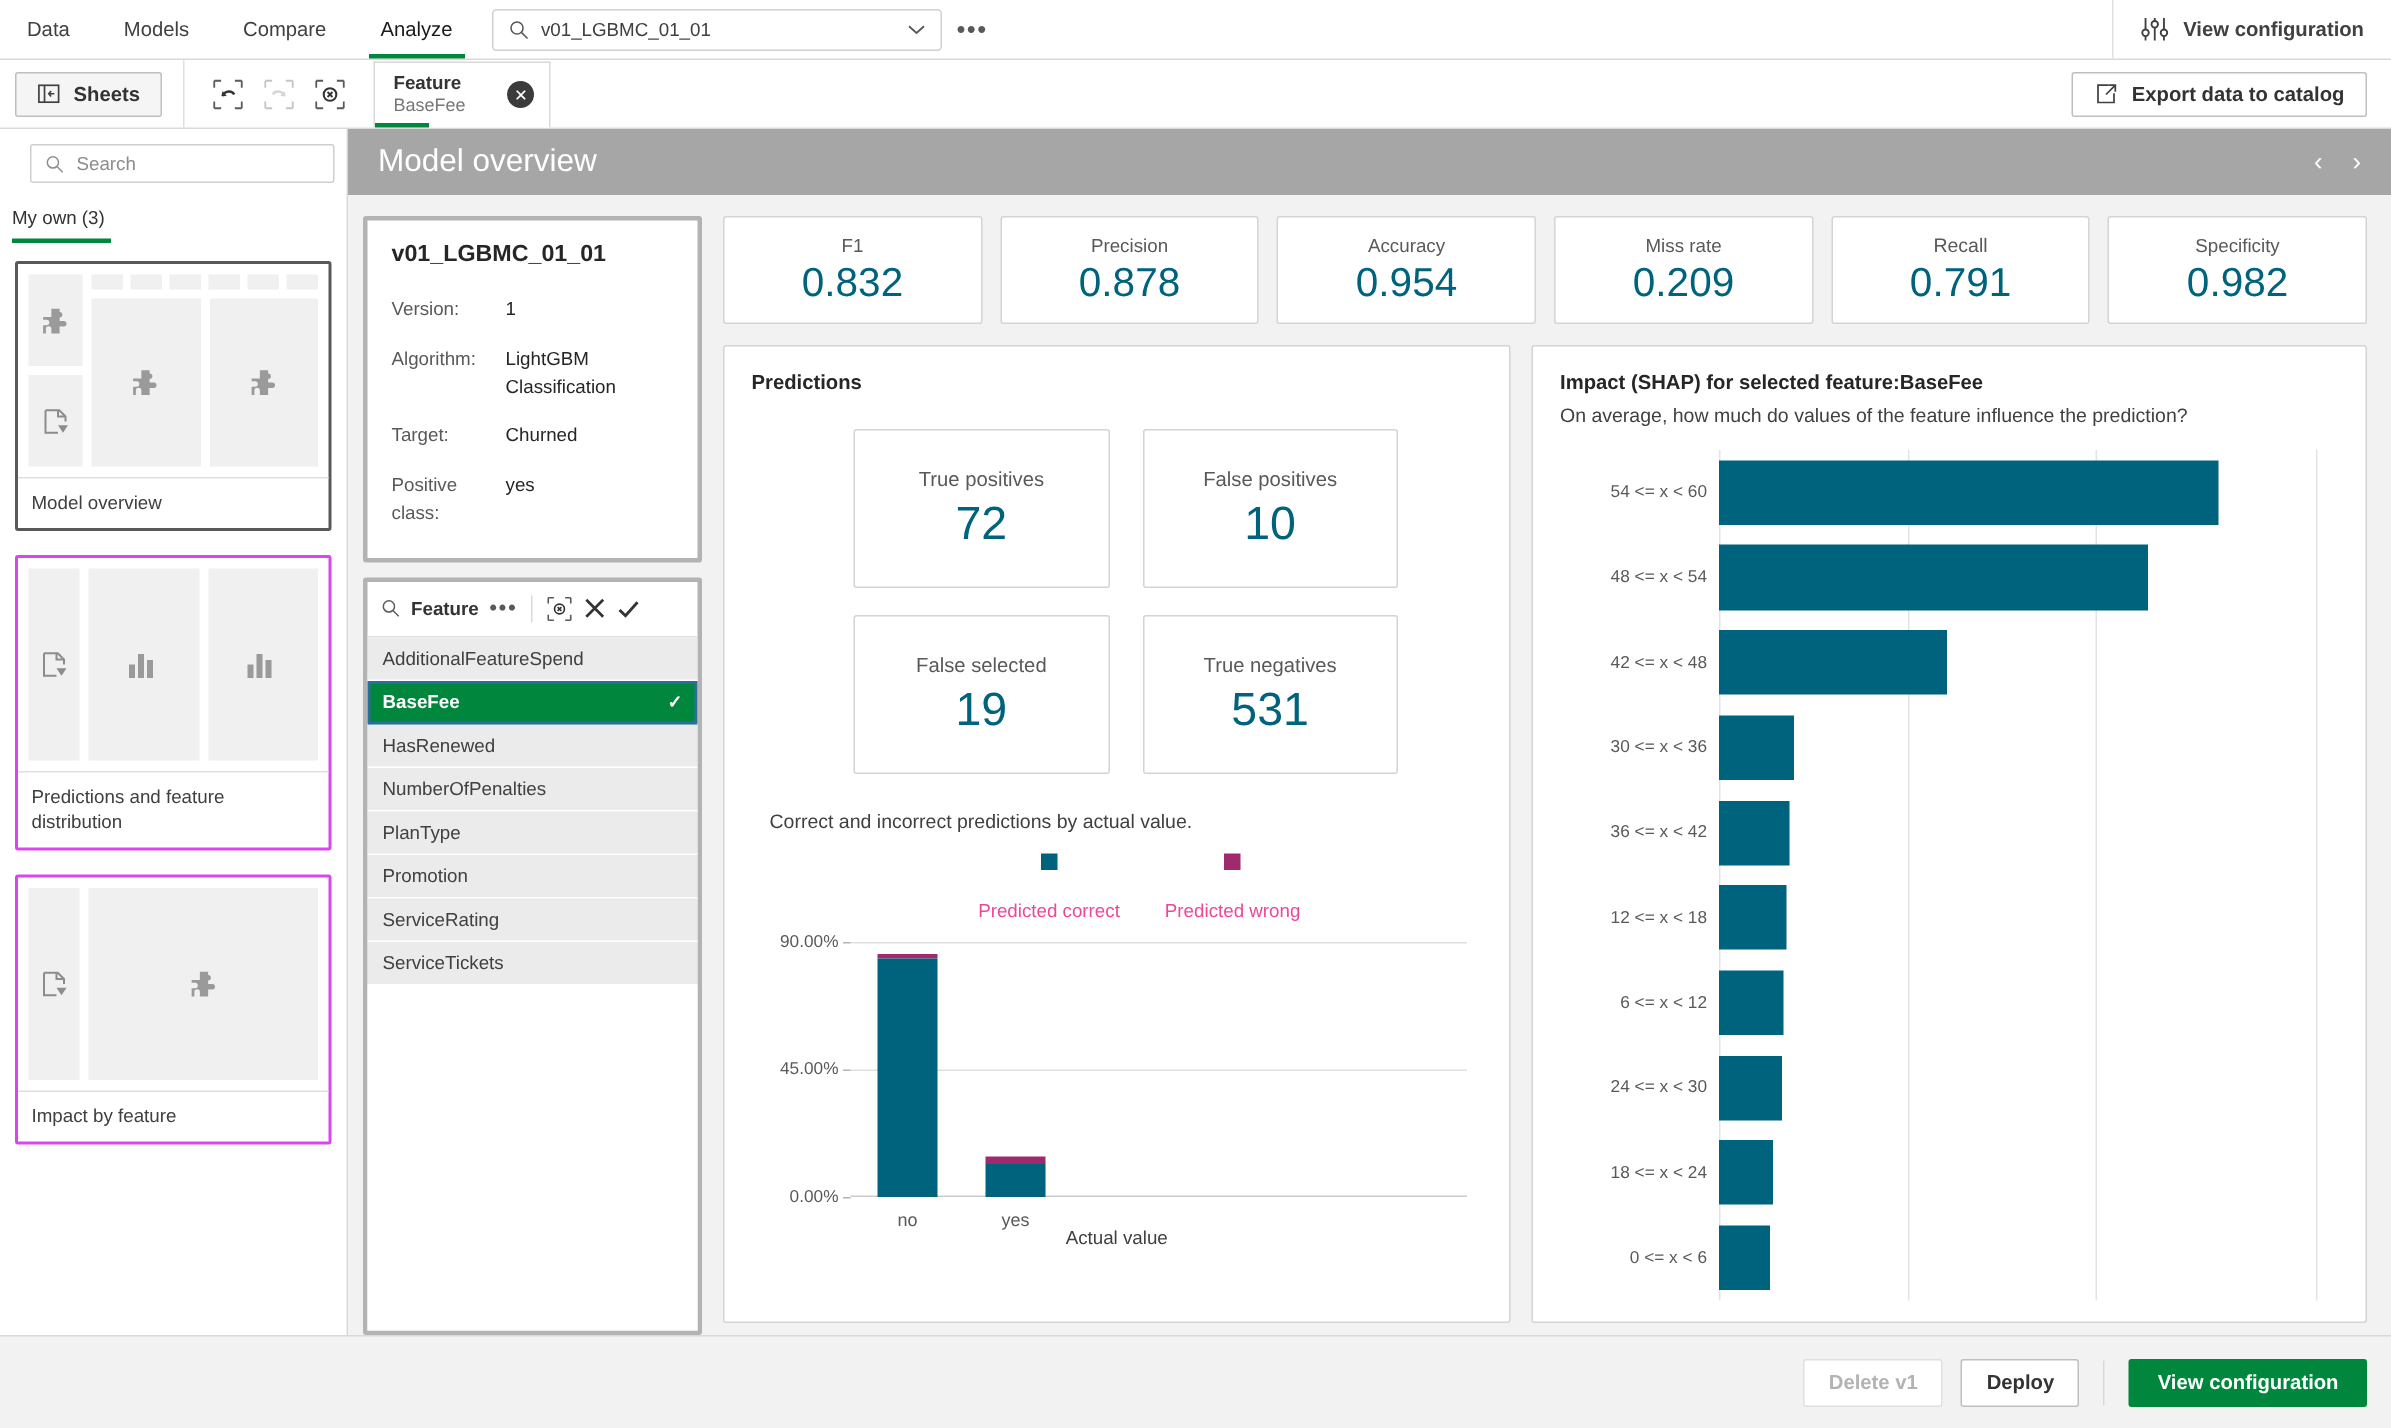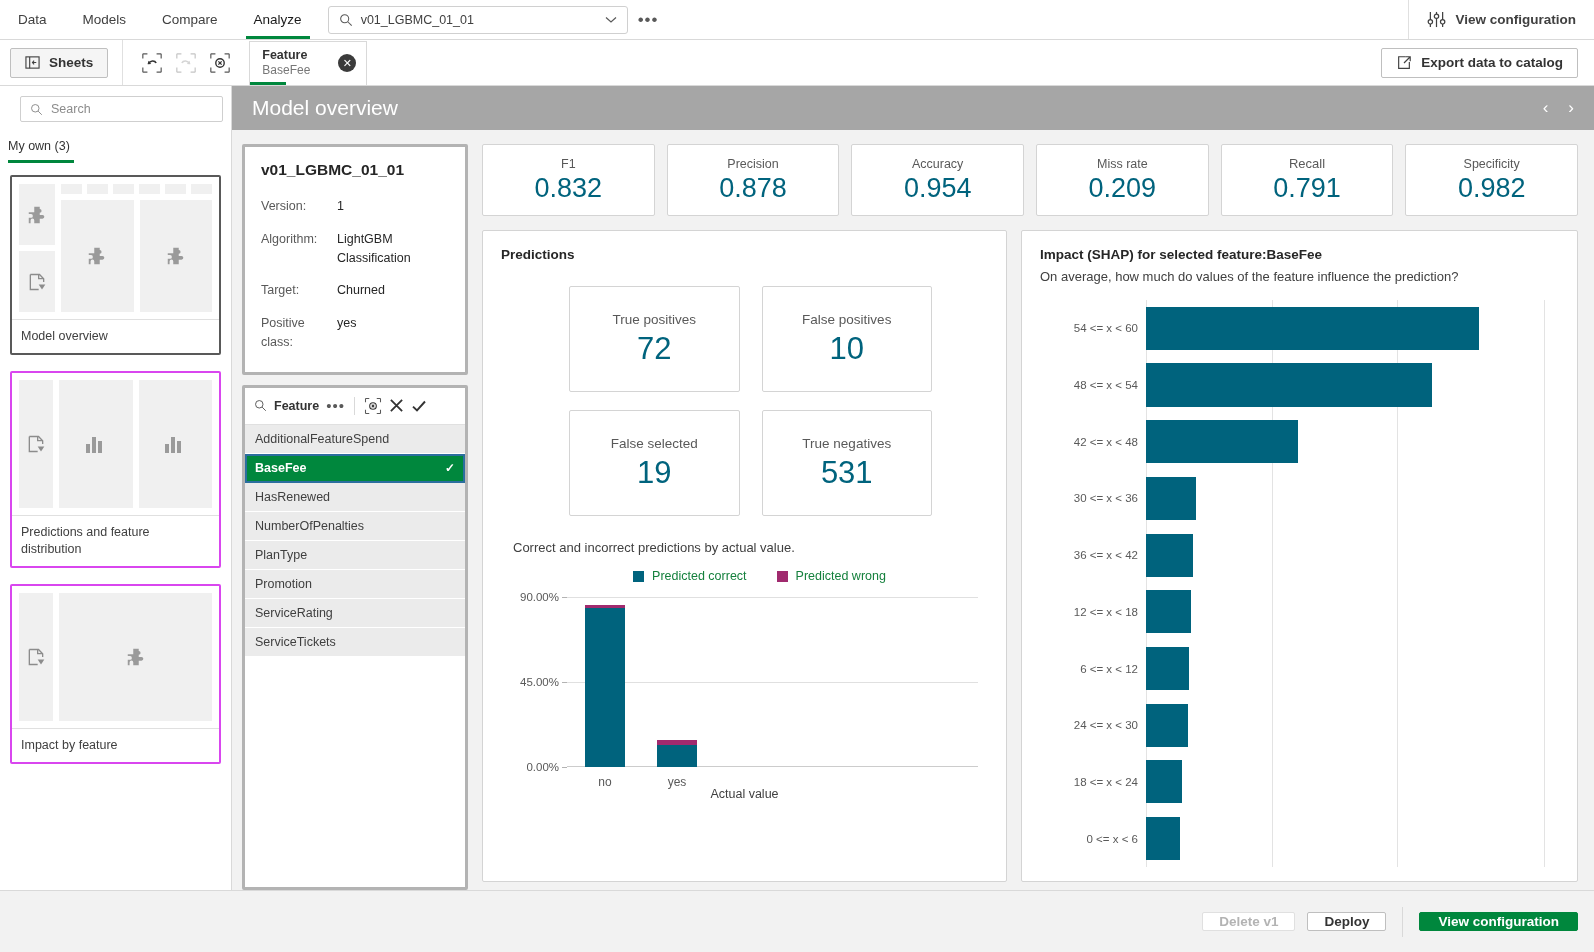--- a/index.html
+++ b/index.html
@@ -137,21 +137,21 @@
   .predpanel { width: 525px; flex: 0 0 525px; padding: 16px 18px; }
   .panel-title { font-size: 13.5px; font-weight: 700; color: #262626; }
   .conf-grid { display: grid; grid-template-columns: 1fr 1fr; gap: 18px 22px; margin: 24px 56px 0 68px; }
   .conf-cell { border: 1px solid #d4d4d4; border-radius: 2px; height: 106px; display: flex;
     flex-direction: column; align-items: center; justify-content: center; gap: 4px; cursor:pointer;}
   .conf-cell .lab { font-size: 13.5px; color: #595959; }
   .conf-cell .num { font-size: 31px; color: #00637d; font-weight: 400; }
 
   .chart-caption { font-size: 13px; color: #404040; margin: 24px 0 0 12px; }
   .legend { display: flex; gap: 30px; justify-content: center; margin: 14px 0 0 30px; }
-  .legend .li { display: flex; align-items: center; gap: 8px; font-size: 12.5px; color: #15803d; cursor:pointer;}
+  .legend .li { display: flex; align-items: center; gap: 20px; font-size: 12.5px; color: #ec4899; cursor:pointer;flex-direction:column;}
   .legend .sw { width: 11px; height: 11px; display: inline-block; }
 
   .barchart { position: relative; margin-top: 8px; height: 210px; }
   .bc-plot { position: absolute; left: 66px; right: 10px; top: 6px; bottom: 34px; }
   .bc-gridline { position: absolute; left: 0; right: 0; height: 1px; background: #e0e0e0; }
   .bc-axisline { position: absolute; left: 0; right: 0; bottom: 0; height: 1px; background: #cccccc; }
   .bc-ylab { position: absolute; right: calc(100% + 8px); font-size: 11.5px; color: #595959; white-space: nowrap; transform: translateY(-50%); }
   .bc-tick { position: absolute; left: -5px; width: 5px; height: 1px; background: #b3b3b3; }
   .bc-bar { position: absolute; bottom: 0; width: 40px; cursor: pointer; }
   .bc-seg { width: 100%; }
@@ -165,21 +165,21 @@
   .sc-plot { position: absolute; left: 106px; right: 14px; top: 2px; bottom: 4px; }
   .sc-vline { position: absolute; top: 0; bottom: 0; width: 1px; background: #e3e3e3; }
   .sc-row { position: absolute; left: 0; right: 0; }
   .sc-bar { position: absolute; left: 0; top: 0; bottom: 0; background: #00637d; cursor: pointer; }
   .sc-lab { position: absolute; right: calc(100% + 8px); top: 50%; transform: translateY(-50%);
     font-size: 11.5px; color: #595959; white-space: nowrap; }
 
   
   .footer { height: 62px; flex: 0 0 62px; border-top: 1px solid #d9d9d9; background: #f2f2f2;
     display: flex; align-items: center; justify-content: flex-end; padding-right: 16px; gap: 12px; }
-  .btn { height: 19px; padding: 0 16px; border-radius: 2px; font-size: 13.5px; font-weight: 700;
+  .btn { height: 32px; padding: 0 16px; border-radius: 2px; font-size: 13.5px; font-weight: 700;
     display: flex; align-items: center; cursor: pointer; }
   .btn-outline { border: 1px solid #bfbfbf; background: #fff; color: #333; }
   .btn-disabled { border: 1px solid #e0e0e0; background: #fff; color: #b3b3b3; cursor: default; }
   .btn-primary { background: #00873d; color: #fff; border: 1px solid #00873d; padding: 0 18px; }
   .fdiv { width: 1px; height: 30px; background: #d9d9d9; margin: 0 4px; }
   svg { display: block; }
 </style>
 </head>
 <body>
 

